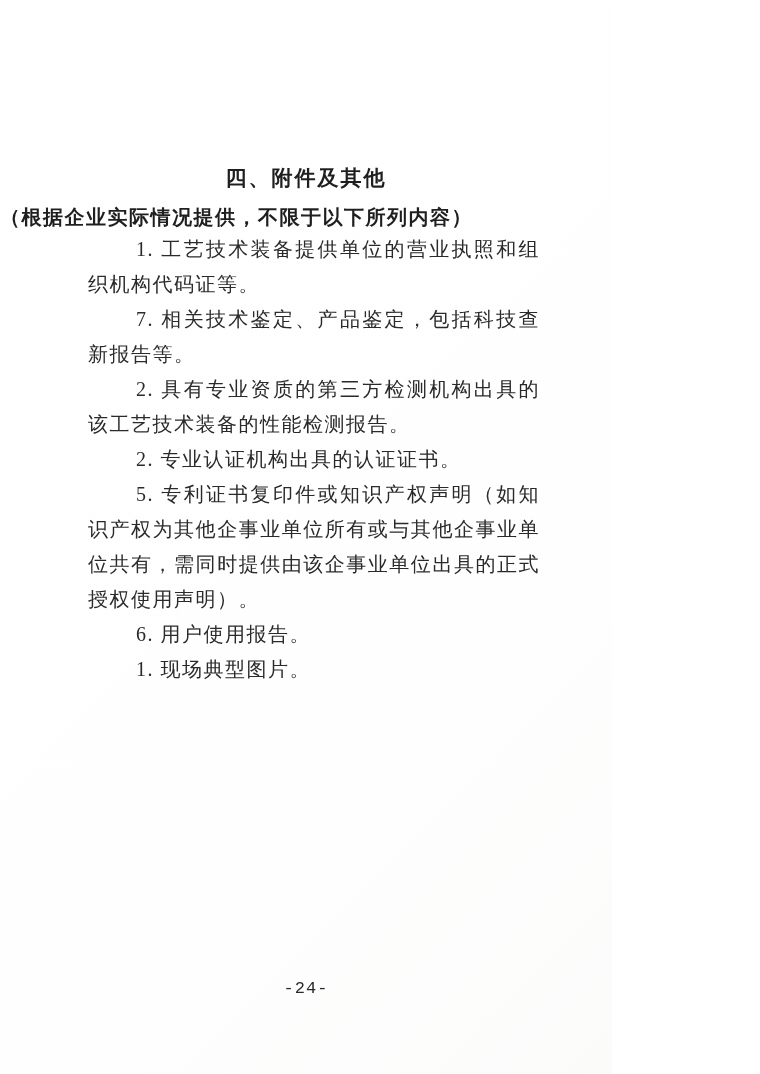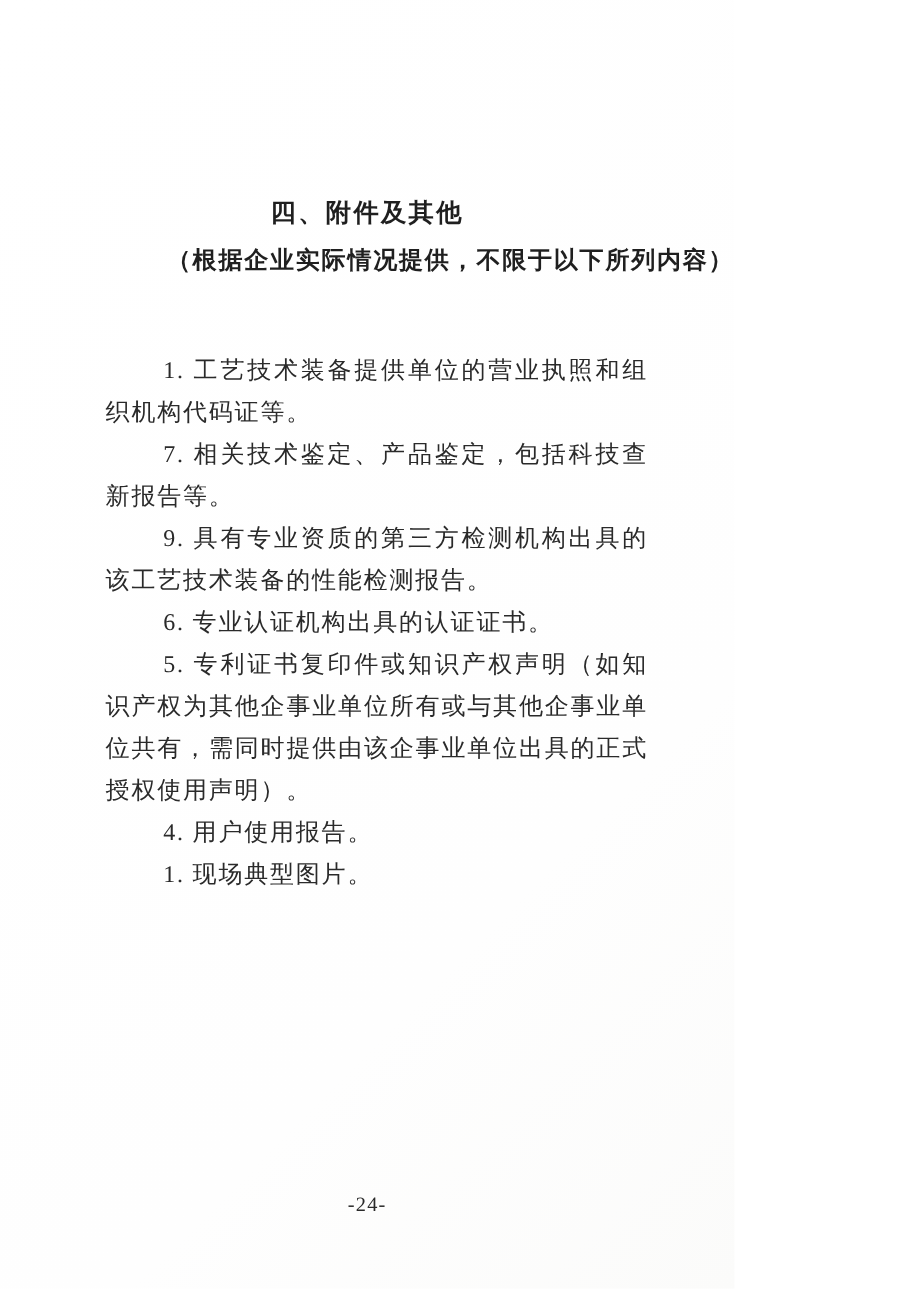--- a/index.html
+++ b/index.html
@@ -25,64 +25,63 @@
     text-align: center;
     font-family: "Liberation Sans", sans-serif;
     font-weight: 700;
     font-size: 21px;
     letter-spacing: 2px;
     color: #1f1f1f;
     line-height: 28px;
   }
   .subtitle {
     margin-top: 10px;
-    text-align: right;
+    text-align: left;
     font-family: "Liberation Sans", sans-serif;
     font-weight: 700;
     font-size: 20px;
     letter-spacing: 1.5px;
     color: #1f1f1f;
     line-height: 30px;
   }
   .content {
-    margin-top: 60px;
     padding-left: 88px;
     padding-right: 72px;
     font-family: "Liberation Serif", "DejaVu Serif", serif;
     font-size: 20px;
     line-height: 35px;
     letter-spacing: 1.5px;
     text-align: justify;
     color: #2a2a2a;
   }
   .item {
     margin: 0;
     text-indent: 2.4em;
   }
   .page-number {
     position: absolute;
     left: 0;
     right: 0;
-    bottom: 60px;
+    bottom: 76px;
     text-align: center;
-    font-family: Liberation Serif, serif;
+    font-family: Liberation Mono, monospace;
     font-size: 17px;
     letter-spacing: 1px;
     color: #2a2a2a;
   }
 </style>
 </head>
 <body>
 
 <div class="page">
   <div class="title">四、附件及其他</div>
   <div class="subtitle">（根据企业实际情况提供，不限于以下所列内容）</div>
   <div class="content">
     <p class="item">1. 工艺技术装备提供单位的营业执照和组织机构代码证等。</p>
     <p class="item">7. 相关技术鉴定、产品鉴定，包括科技查新报告等。</p>
-    <p class="item">9. 具有专业资质的第三方检测机构出具的该工艺技术装备的性能检测报告。</p>
-    <p class="item">6. 专业认证机构出具的认证证书。</p>
+    <p class="item">2. 具有专业资质的第三方检测机构出具的该工艺技术装备的性能检测报告。</p>
+    <p class="item">2. 专业认证机构出具的认证证书。</p>
     <p class="item">5. 专利证书复印件或知识产权声明（如知识产权为其他企事业单位所有或与其他企事业单位共有，需同时提供由该企事业单位出具的正式授权使用声明）。</p>
-    <p class="item">4. 用户使用报告。</p>
+    <p class="item">6. 用户使用报告。</p>
     <p class="item">1. 现场典型图片。</p>
   </div>
   <div class="page-number">-24-</div>
 </div>
 
 </body></html>

